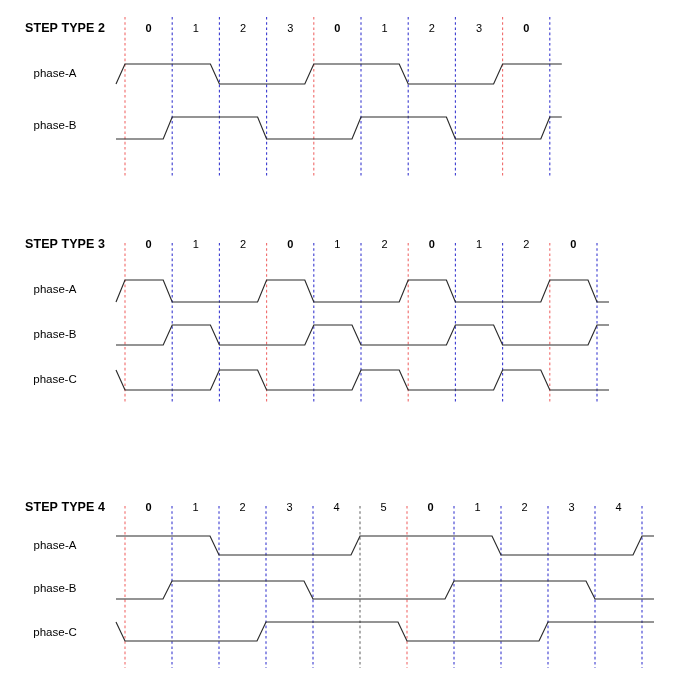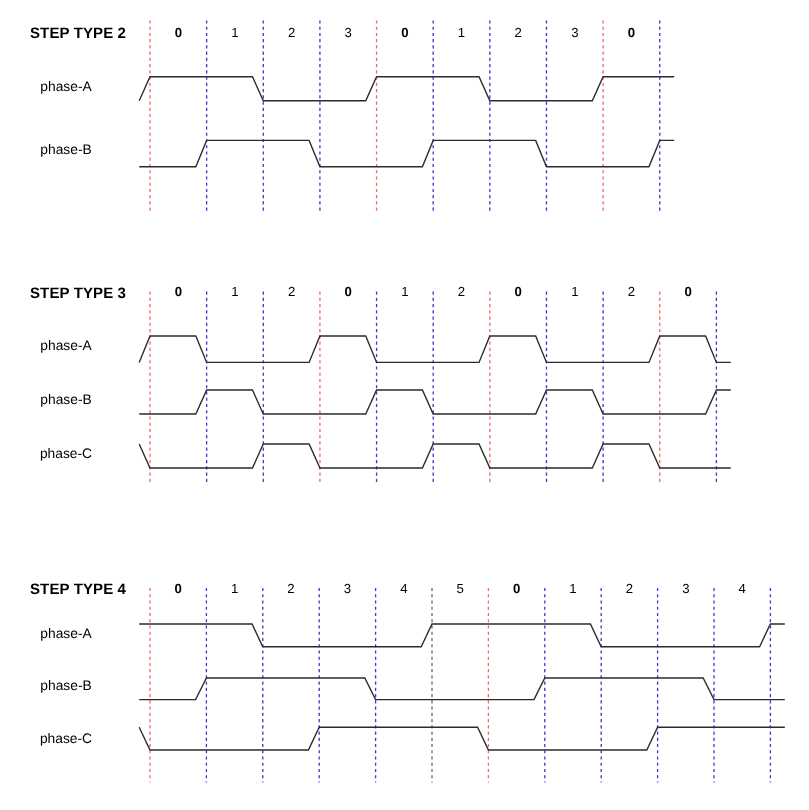--- a/index.html
+++ b/index.html
@@ -69,21 +69,21 @@
         <line x1="408.20000000000005" x2="408.20000000000005" y1="243" y2="404" stroke="#f06a6a" stroke-width="1.1" stroke-dasharray="2.6,2.6"></line>
         <line x1="455.40000000000003" x2="455.40000000000003" y1="243" y2="404" stroke="#3a3ad0" stroke-width="1.1" stroke-dasharray="2.6,2.6"></line>
         <line x1="502.6" x2="502.6" y1="243" y2="404" stroke="#3a3ad0" stroke-width="1.1" stroke-dasharray="2.6,2.6"></line>
         <line x1="549.8" x2="549.8" y1="243" y2="404" stroke="#f06a6a" stroke-width="1.1" stroke-dasharray="2.6,2.6"></line>
         <line x1="597" x2="597" y1="243" y2="404" stroke="#3a3ad0" stroke-width="1.1" stroke-dasharray="2.6,2.6"></line>
         <path d="M 116.00 302.00 L 125.00 280.00 L 163.20 280.00 L 172.20 302.00 L 219.40 302.00 L 257.60 302.00 L 266.60 280.00 L 304.80 280.00 L 313.80 302.00 L 361.00 302.00 L 399.20 302.00 L 408.20 280.00 L 446.40 280.00 L 455.40 302.00 L 502.60 302.00 L 540.80 302.00 L 549.80 280.00 L 588.00 280.00 L 597.00 302.00 L 609.00 302.00" class="wave" stroke="#2b2b2b"></path>
         <path d="M 116.00 345.00 L 125.00 345.00 L 163.20 345.00 L 172.20 325.00 L 210.40 325.00 L 219.40 345.00 L 266.60 345.00 L 304.80 345.00 L 313.80 325.00 L 352.00 325.00 L 361.00 345.00 L 408.20 345.00 L 446.40 345.00 L 455.40 325.00 L 493.60 325.00 L 502.60 345.00 L 549.80 345.00 L 588.00 345.00 L 597.00 325.00 L 609.00 325.00" class="wave" stroke="#2b2b2b"></path>
         <path d="M 116.00 370.00 L 125.00 390.00 L 172.20 390.00 L 210.40 390.00 L 219.40 370.00 L 257.60 370.00 L 266.60 390.00 L 313.80 390.00 L 352.00 390.00 L 361.00 370.00 L 399.20 370.00 L 408.20 390.00 L 455.40 390.00 L 493.60 390.00 L 502.60 370.00 L 540.80 370.00 L 549.80 390.00 L 597.00 390.00 L 609.00 390.00" class="wave" stroke="#2b2b2b"></path>
       </svg>
     </div>
-    <div class="diagram" style="top: 0px; height: 509px;">
+    <div class="diagram" style="top: 16px; height: 509px;">
       <div class="title" style="left: 25px; top: 484px;">STEP TYPE 4</div>
       <div class="step-num bold" style="left: 128.5px; width: 40px; top: 485px;">0</div>
       <div class="step-num" style="left: 175.5px; width: 40px; top: 485px;">1</div>
       <div class="step-num" style="left: 222.5px; width: 40px; top: 485px;">2</div>
       <div class="step-num" style="left: 269.5px; width: 40px; top: 485px;">3</div>
       <div class="step-num" style="left: 316.5px; width: 40px; top: 485px;">4</div>
       <div class="step-num" style="left: 363.5px; width: 40px; top: 485px;">5</div>
       <div class="step-num bold" style="left: 410.5px; width: 40px; top: 485px;">0</div>
       <div class="step-num" style="left: 457.5px; width: 40px; top: 485px;">1</div>
       <div class="step-num" style="left: 504.5px; width: 40px; top: 485px;">2</div>

